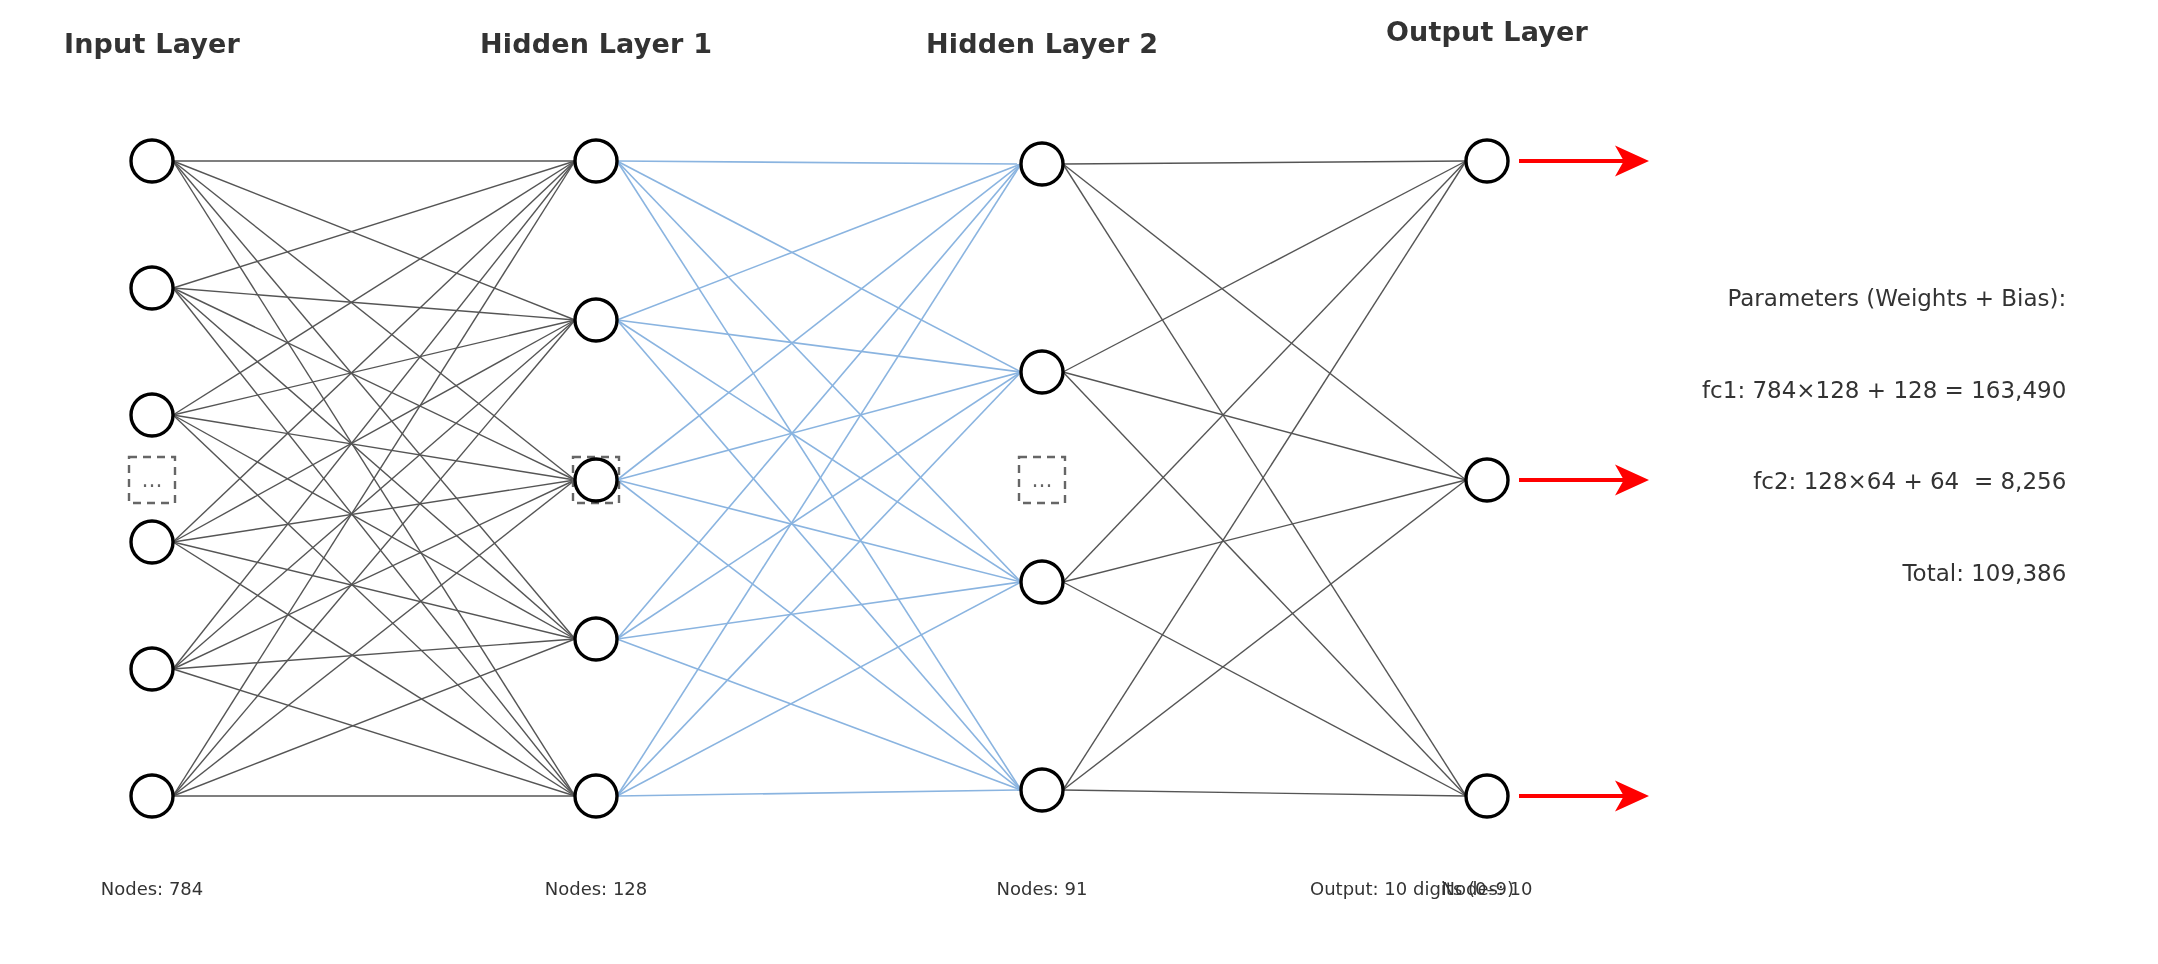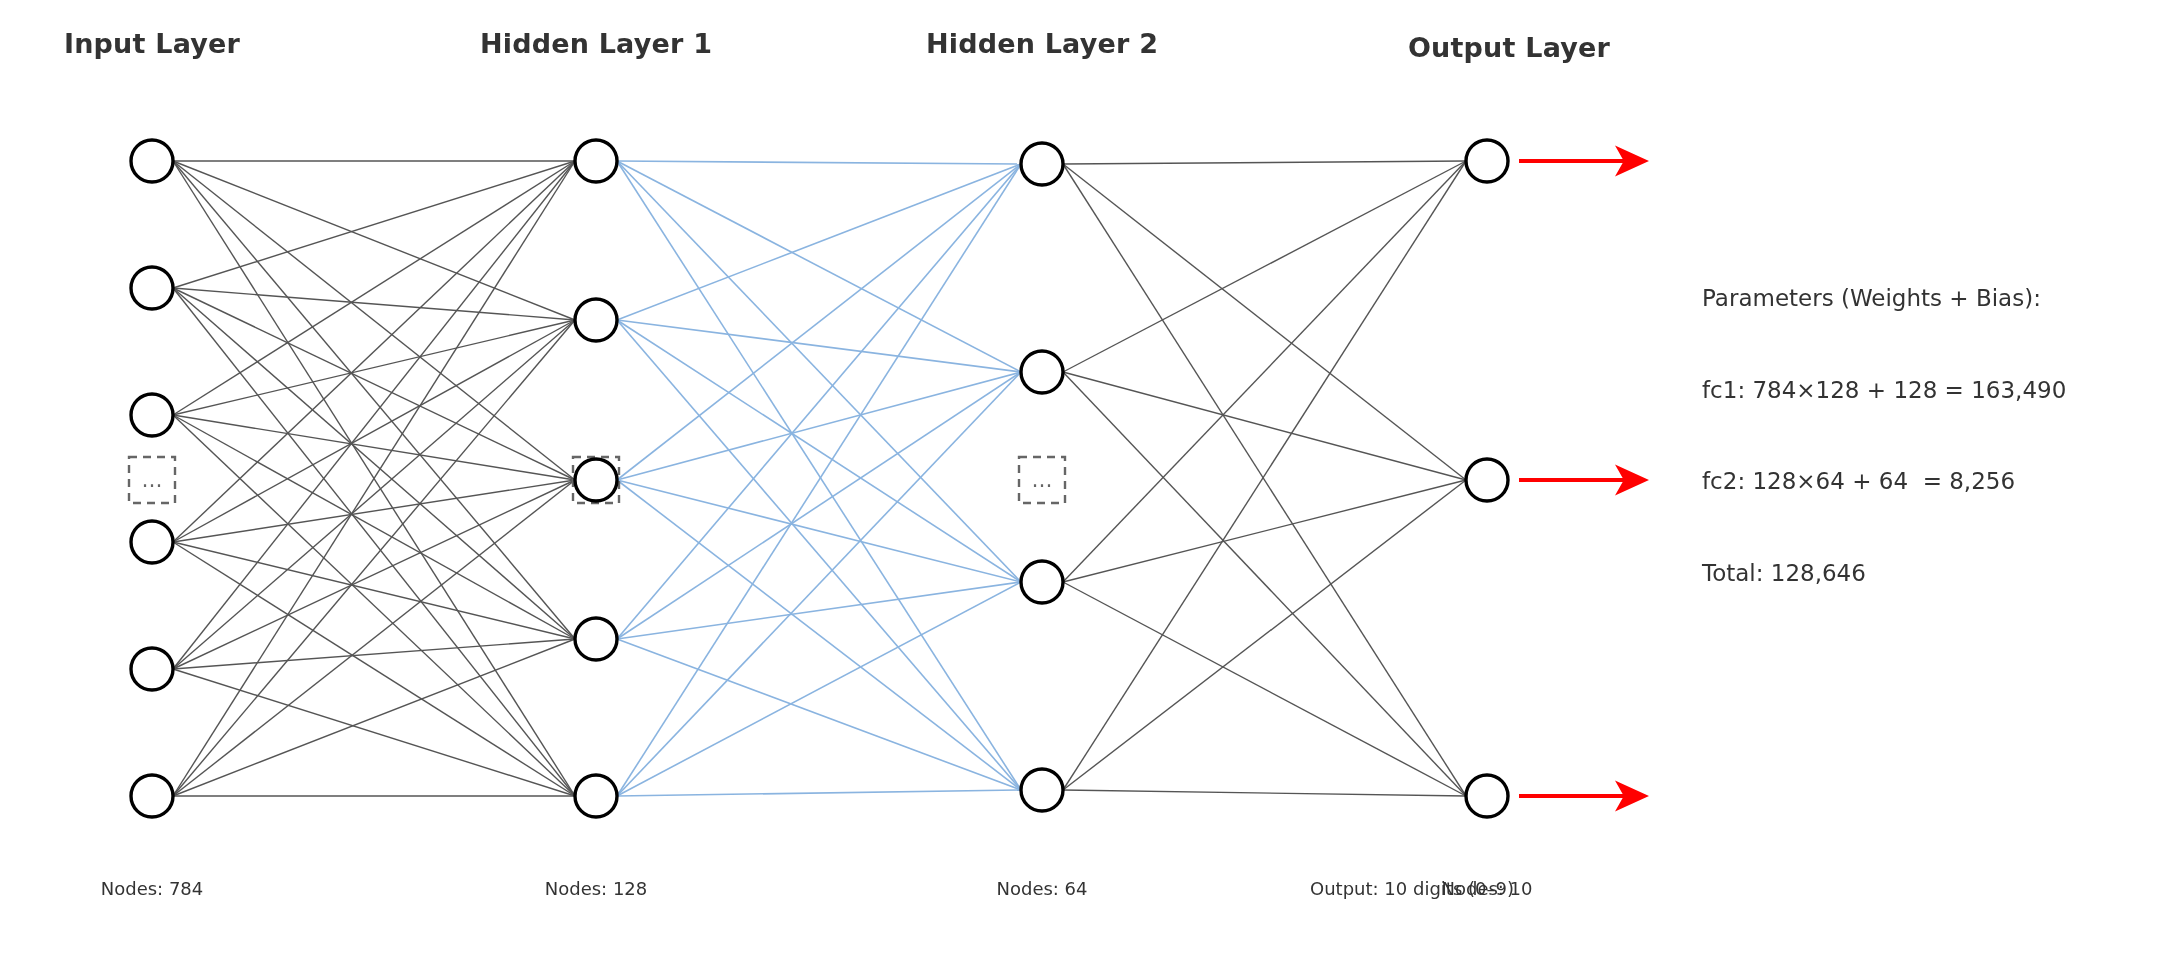--- a/index.html
+++ b/index.html
@@ -158,26 +158,26 @@
       <circle cx="1042" cy="790" r="21" fill="#ffffff" stroke="#000000" stroke-width="3.4"></circle>
       <circle cx="1487" cy="161" r="21" fill="#ffffff" stroke="#000000" stroke-width="3.4"></circle>
       <circle cx="1487" cy="480" r="21" fill="#ffffff" stroke="#000000" stroke-width="3.4"></circle>
       <circle cx="1487" cy="796" r="21" fill="#ffffff" stroke="#000000" stroke-width="3.4"></circle>
     </g>
 </svg>
 
 <div class="layer-title" style="left: 152px; top: 28px;">Input Layer</div>
 <div class="layer-title" style="left: 596px; top: 28px;">Hidden Layer 1</div>
 <div class="layer-title" style="left: 1042px; top: 28px;">Hidden Layer 2</div>
-<div class="layer-title" style="left: 1487px; top: 32px; margin-left: 22px;">Output Layer</div>
+<div class="layer-title" style="left: 1487px; top: 16px;">Output Layer</div>
 
 <div class="node-label" style="left: 152px; top: 878px;">Nodes: 784</div>
 <div class="node-label" style="left: 596px; top: 878px;">Nodes: 128</div>
-<div class="node-label" style="left: 1042px; top: 878px;">Nodes: 64</div>
+<div class="node-label" style="left: 1042px; top: 878px;">Nodes: 91</div>
 <div class="node-label" style="left: 1412px; top: 878px;">Output: 10 digits (0–9)</div>
 <div class="node-label" style="left: 1487px; top: 878px;">Nodes: 10</div>
 
-<div class="params-box" id="params-panel" style="left: 1702px; top: 222px;">
+<div class="params-box" id="params-panel" style="left: 1702px; top: 222px; text-align: right;">
   <div>Parameters (Weights + Bias):</div>
   <div>fc1: 784×128 + 128 = 163,490</div>
   <div>fc2: 128×64 + 64  = 8,256</div>
-  <div>Total: 128,646</div>
+  <div>Total: 109,386</div>
 </div>
 
 </body></html>

